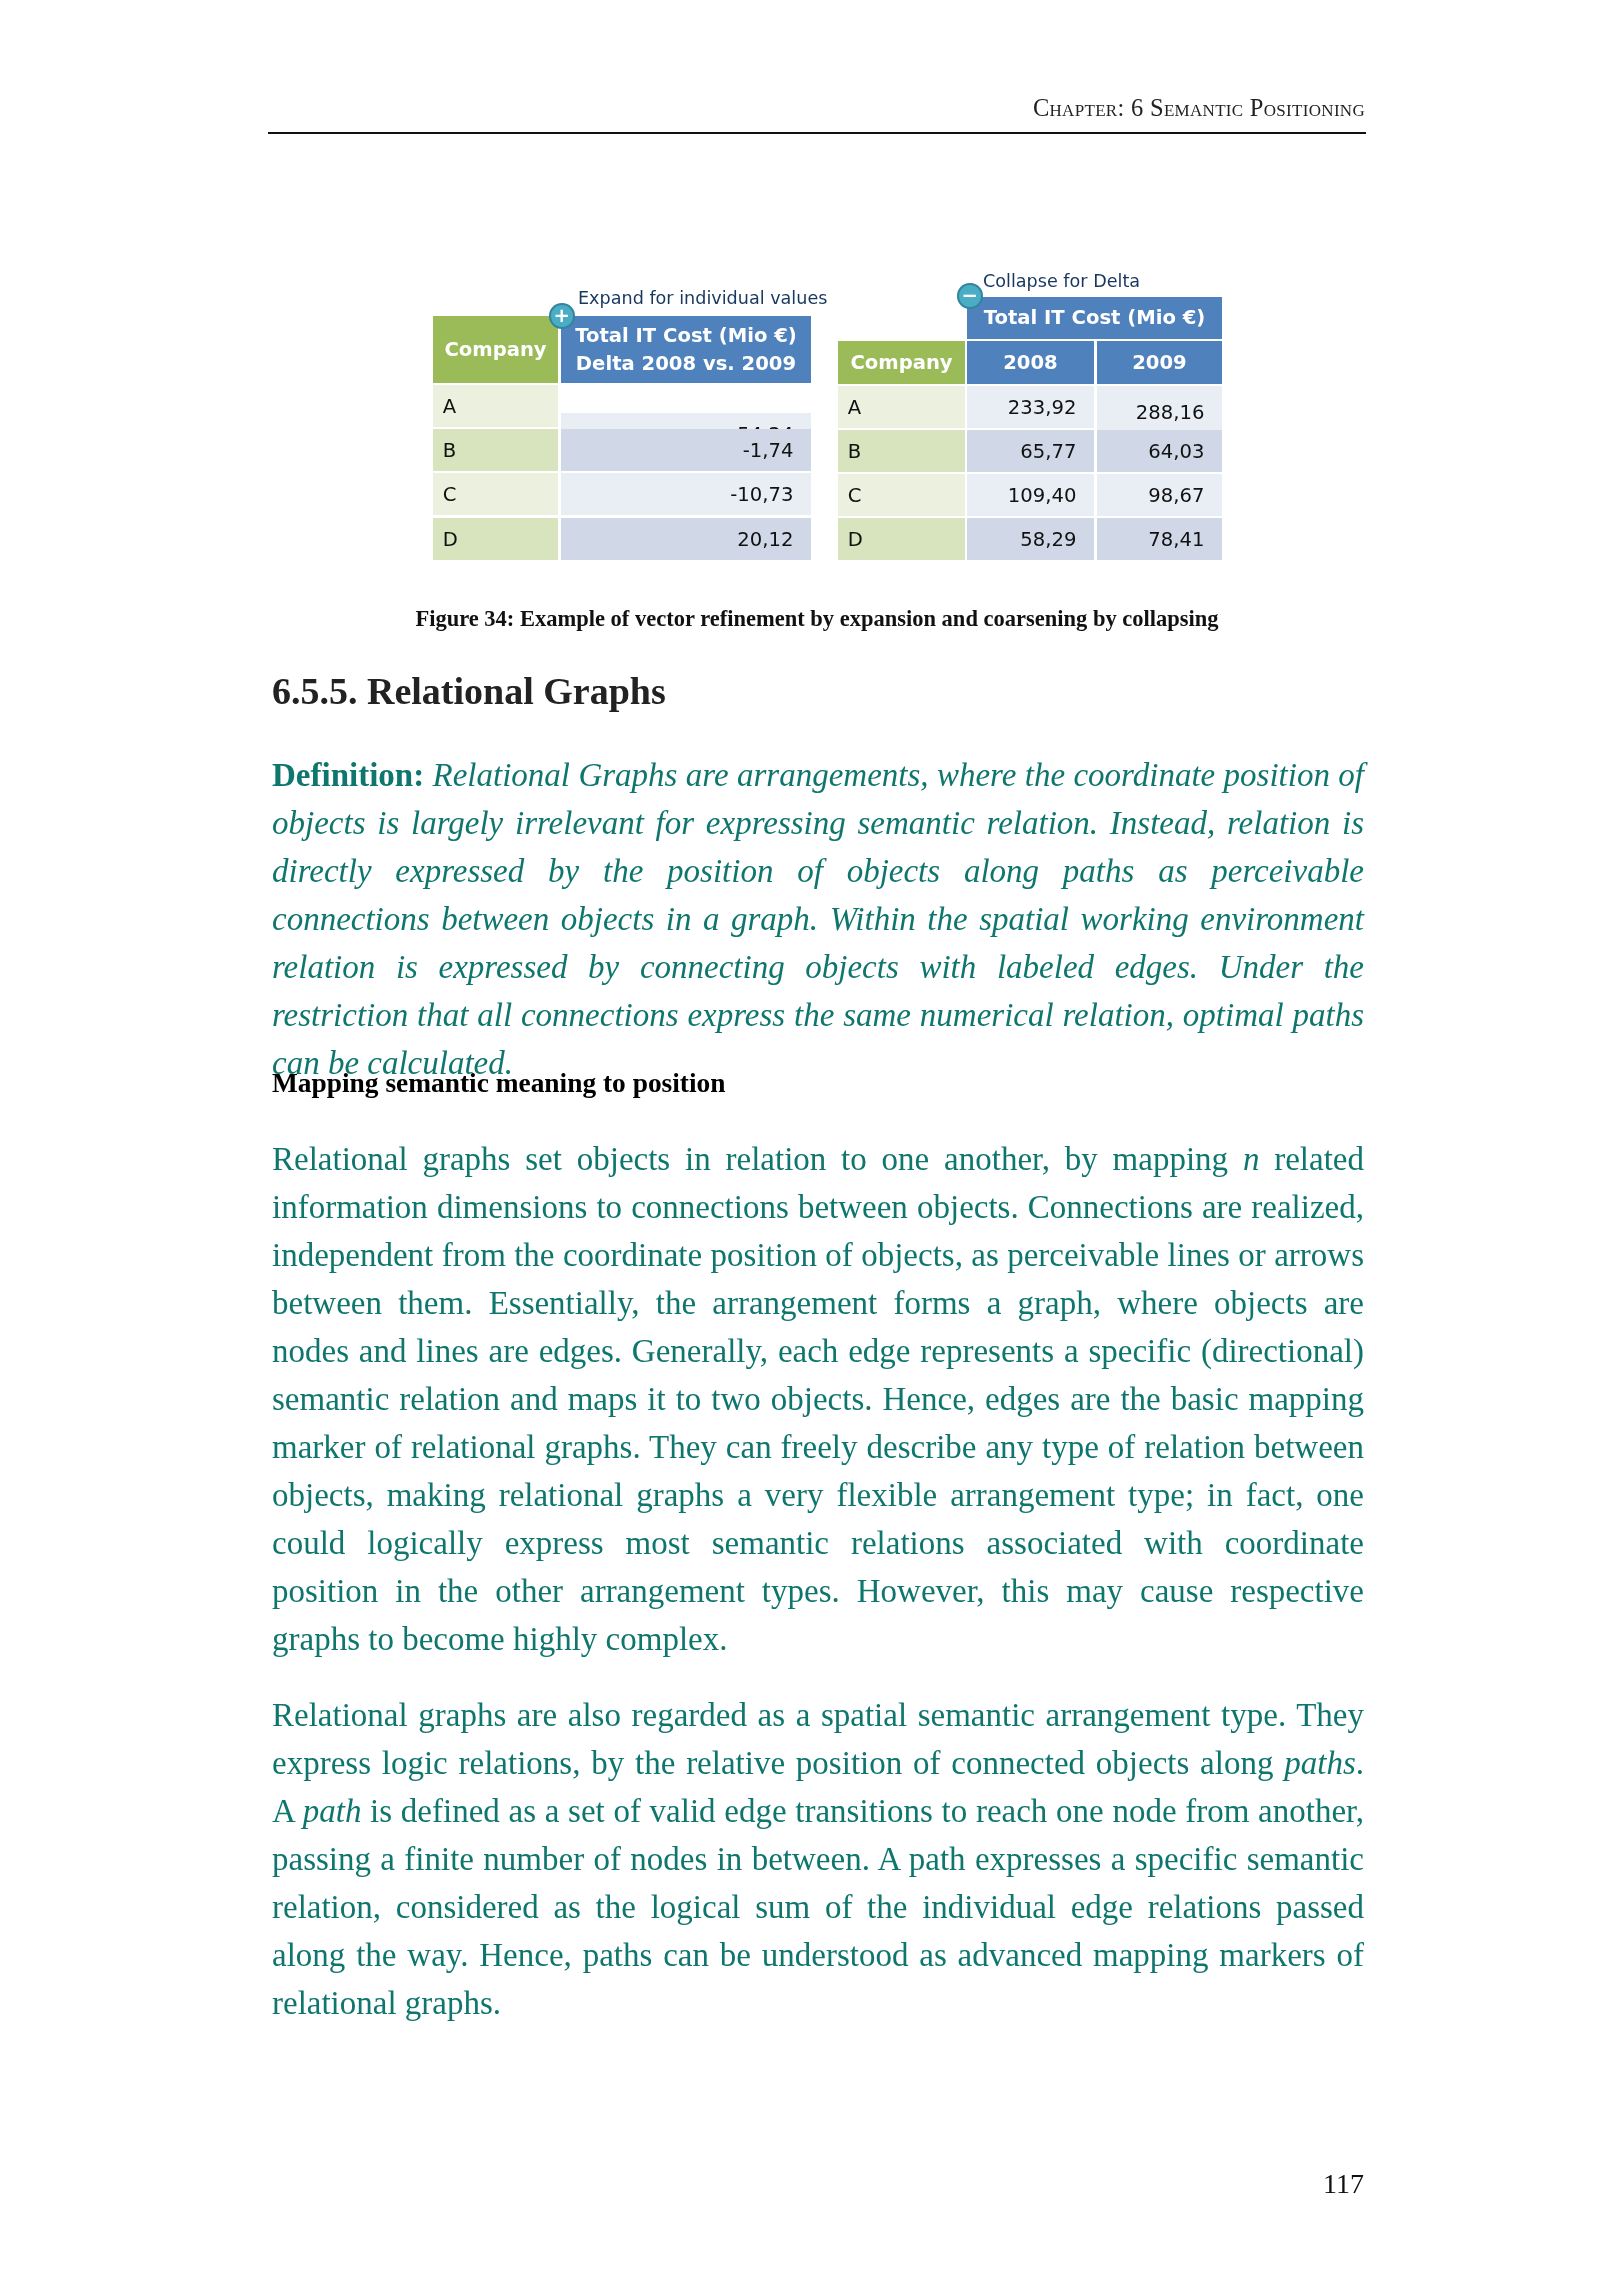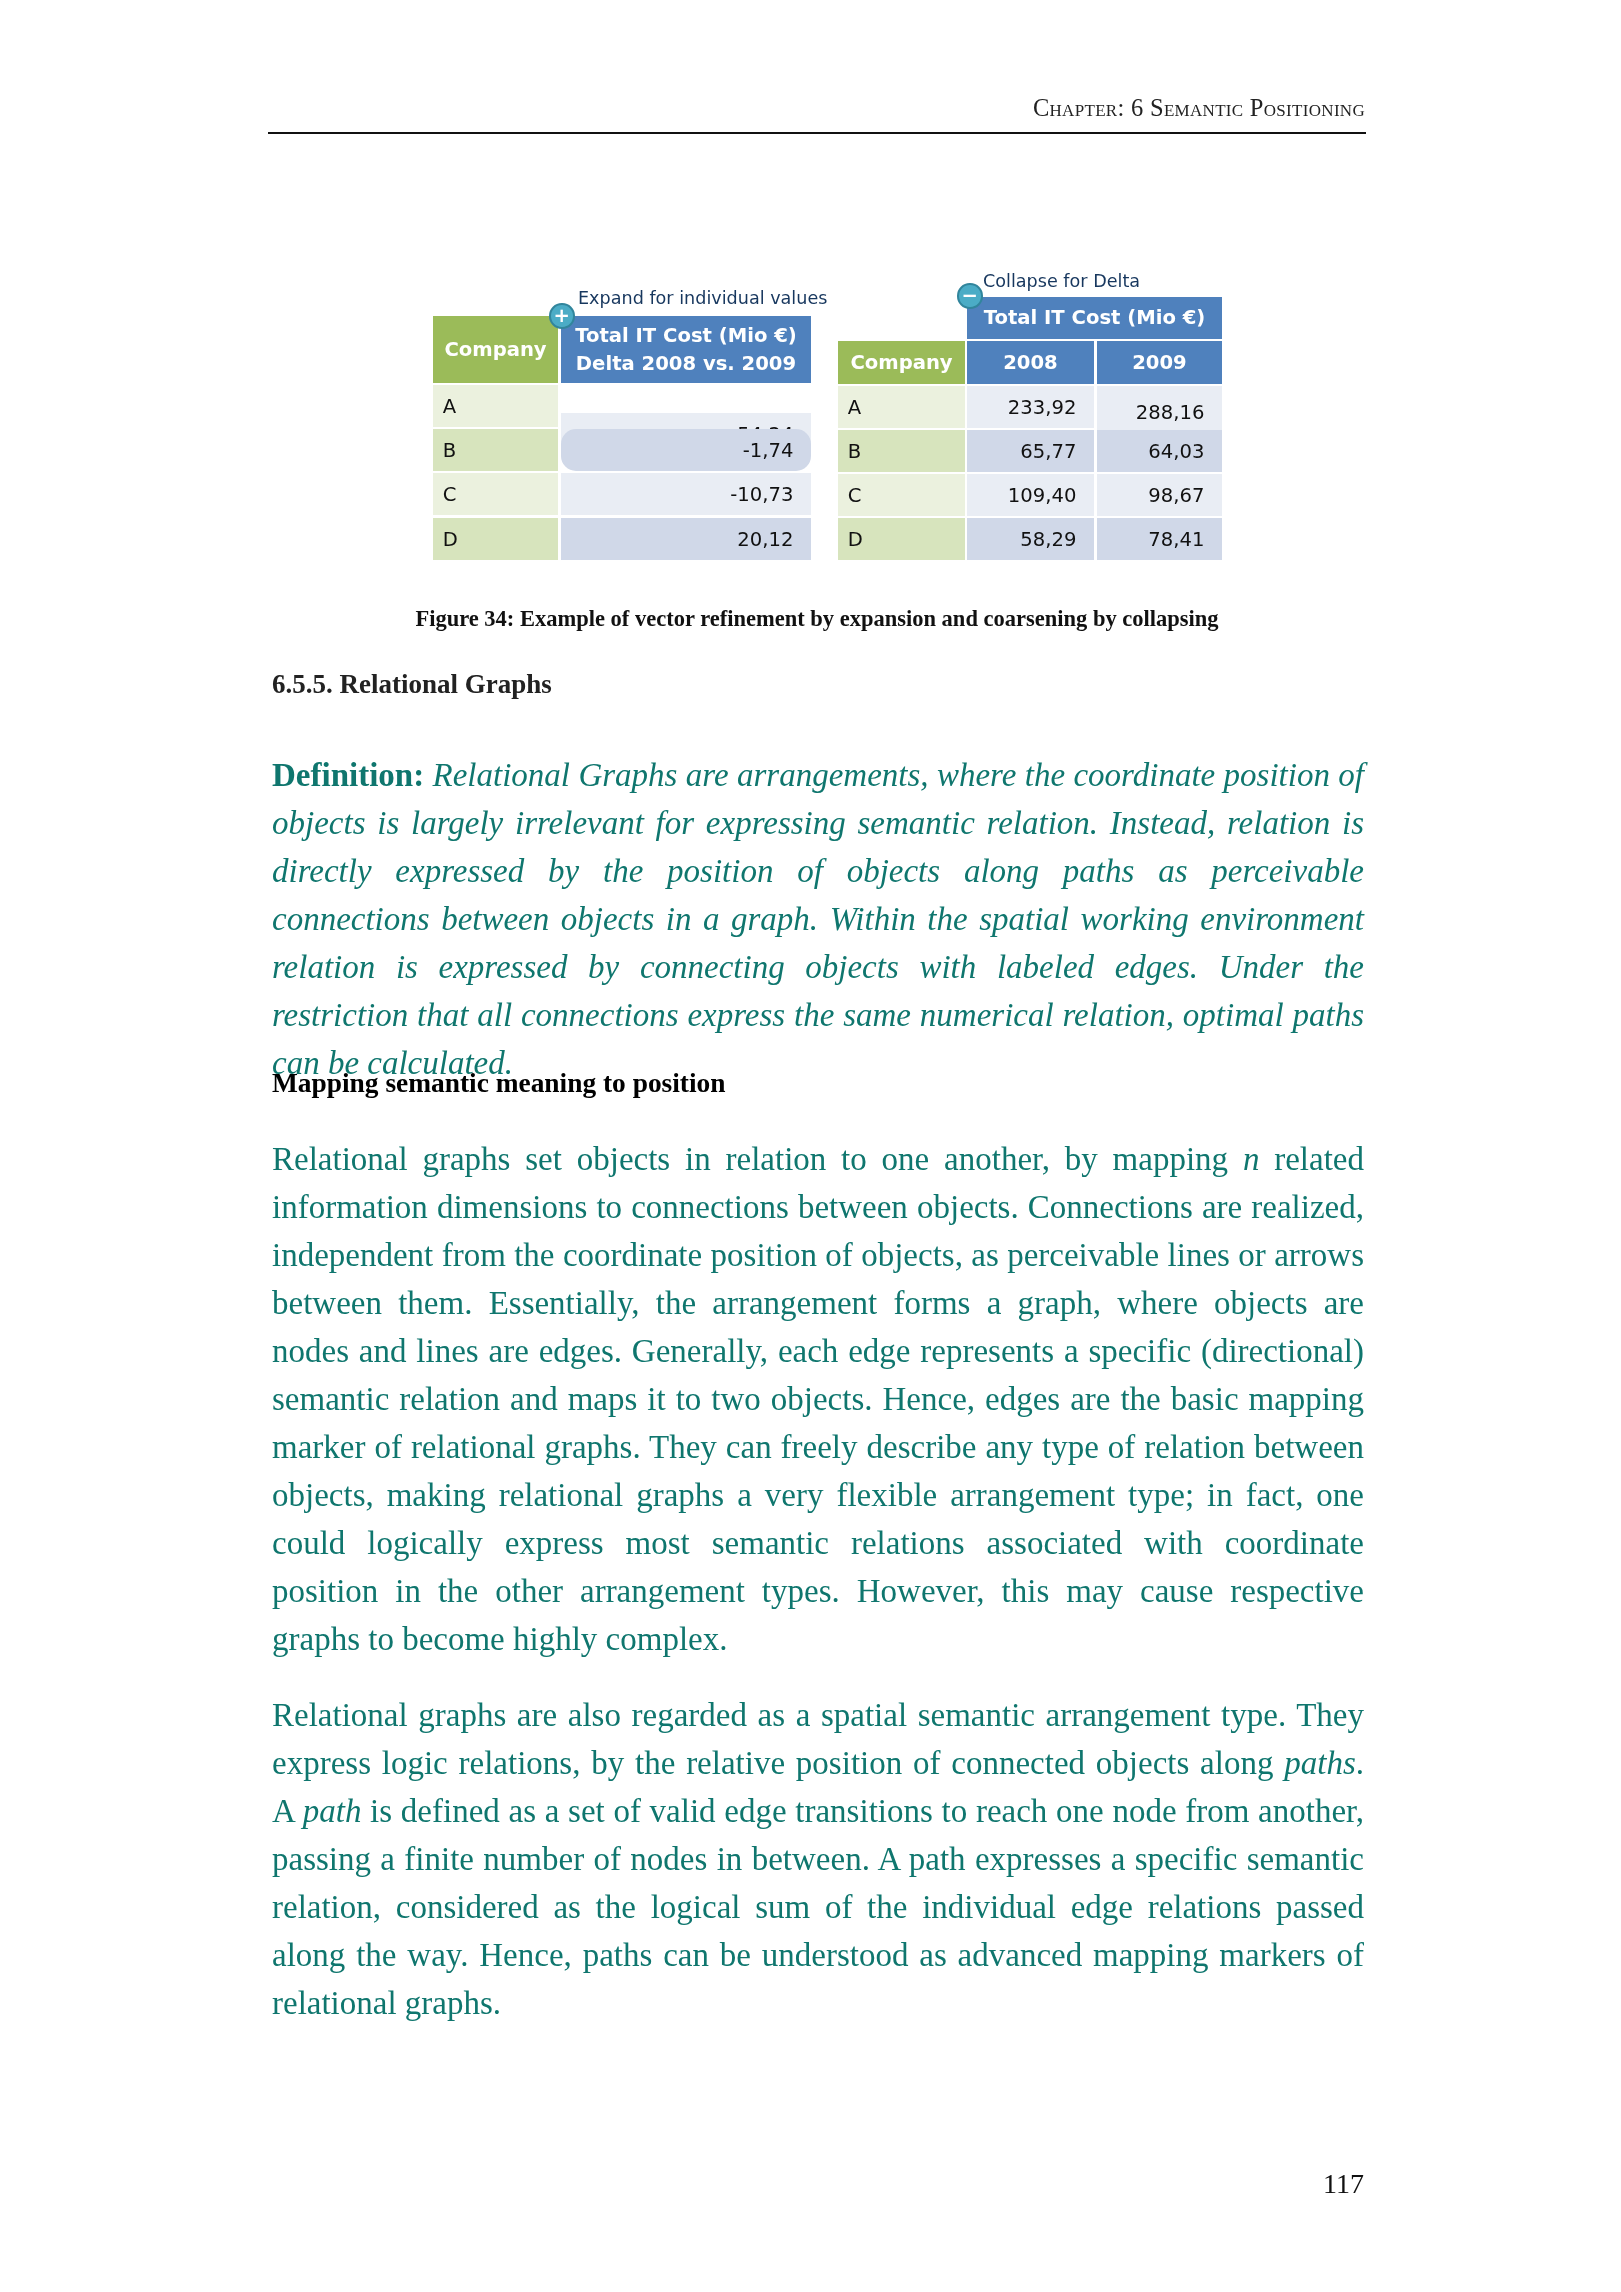--- a/index.html
+++ b/index.html
@@ -23,21 +23,21 @@
 
   .fig-label { position:absolute; font-family:"DejaVu Sans", "Liberation Sans", sans-serif;
                font-size:17.6px; color:#17375e; white-space:nowrap; }
   .round-icon { position:absolute; width:25.5px; height:25.5px; border-radius:50%;
                 background:#4bacc6; border:2.9px solid #31859c; box-sizing:border-box;
                 color:#fff; font-weight:bold; font-family:"DejaVu Sans", sans-serif;
                 display:flex; align-items:center; justify-content:center; font-size:19.6px; line-height:1; }
 
   .caption { position:absolute; left:268px; top:606px; width:1098px; text-align:center;
              font-size:22.5px; font-weight:bold; color:#111; }
-  .section-title { position:absolute; left:272px; top:669px; font-size:27px; font-weight:bold; color:#222; }
+  .section-title { position:absolute; left:272px; top:669px; font-size:38px; font-weight:bold; color:#222; }
 
   .para { position:absolute; left:272px; width:1092px; font-size:33px; line-height:48px;
           text-align:justify; color:#0f766e; }
   .para .lbl { font-weight:bold; font-style:normal; }
   .para.def { font-style:italic; }
   .subhead { position:absolute; left:272px; top:1068px; font-size:27.4px; font-weight:bold; color:#000000; }
   .page-num { position:absolute; left:1274px; top:2168px; width:90px; text-align:right; font-size:28px; color:#111; }
 </style>
 </head>
 <body>
@@ -51,21 +51,21 @@
     <div class="cell hdr-green" style="left:433px; top:316px; width:125px; height:67px;">Company</div>
     <div class="cell hdr-blue" style="left:561px; top:316px; width:250px; height:67px; flex-direction:column; justify-content:center;">
       <span>Total IT Cost (Mio €)</span>
       <span>Delta 2008 vs. 2009</span>
     </div>
 
     <div class="cell c-light" style="left:433px; top:385px; width:125px; height:42px;">A</div>
     <div class="cell v-light" style="left:561px; top:385px; width:250px; height:42px;margin-top:28px;">54,24</div>
 
     <div class="cell c-dark" style="left:433px; top:429px; width:125px; height:42px;">B</div>
-    <div class="cell v-dark" style="left:561px; top:429px; width:250px; height:42px;border-radius:15px;">-1,74</div>
+    <div class="cell v-dark" style="left:561px; top:429px; width:250px; height:42px;">-1,74</div>
 
     <div class="cell c-light" style="left:433px; top:473px; width:125px; height:42px;">C</div>
     <div class="cell v-light" style="left:561px; top:473px; width:250px; height:42px;">-10,73</div>
 
     <div class="cell c-dark" style="left:433px; top:518px; width:125px; height:42px;">D</div>
     <div class="cell v-dark" style="left:561px; top:518px; width:250px; height:42px;">20,12</div>
   </div>
   <div class="round-icon" style="left:549px; top:303px;">+</div>
 </div>
 

